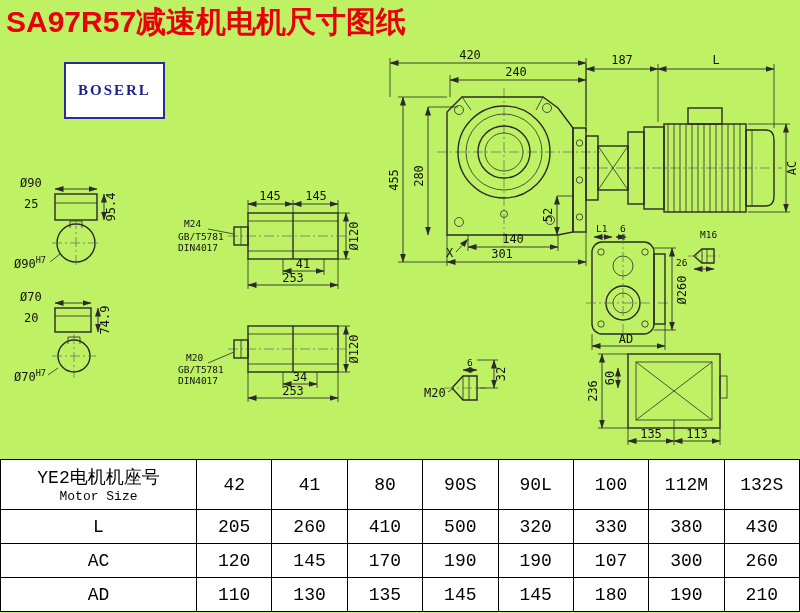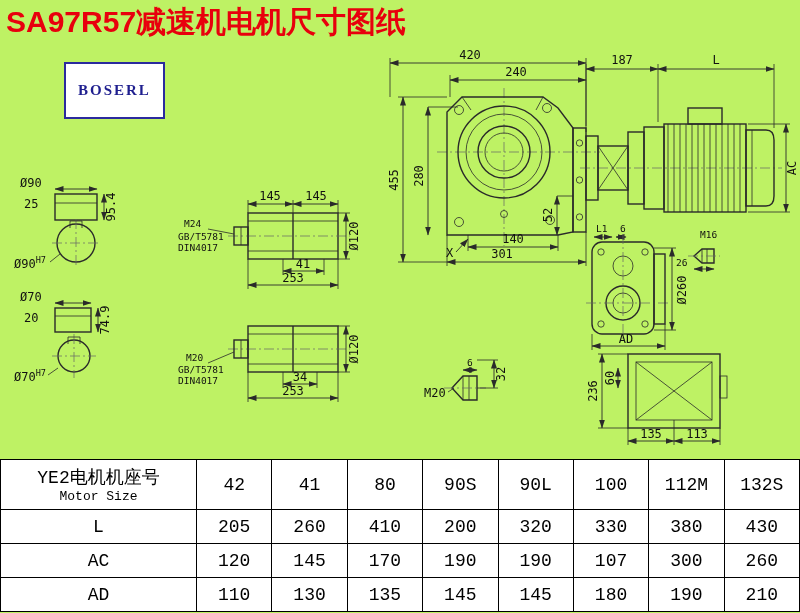--- a/index.html
+++ b/index.html
@@ -324,21 +324,21 @@
         <th>90L</th>
         <th>100</th>
         <th>112M</th>
         <th>132S</th>
       </tr>
       <tr class="datarow">
         <td>L</td>
         <td>205</td>
         <td>260</td>
         <td>410</td>
-        <td>200</td>
+        <td>500</td>
         <td>320</td>
         <td>330</td>
         <td>380</td>
         <td>430</td>
       </tr>
       <tr class="datarow">
         <td>AC</td>
         <td>120</td>
         <td>145</td>
         <td>170</td>

